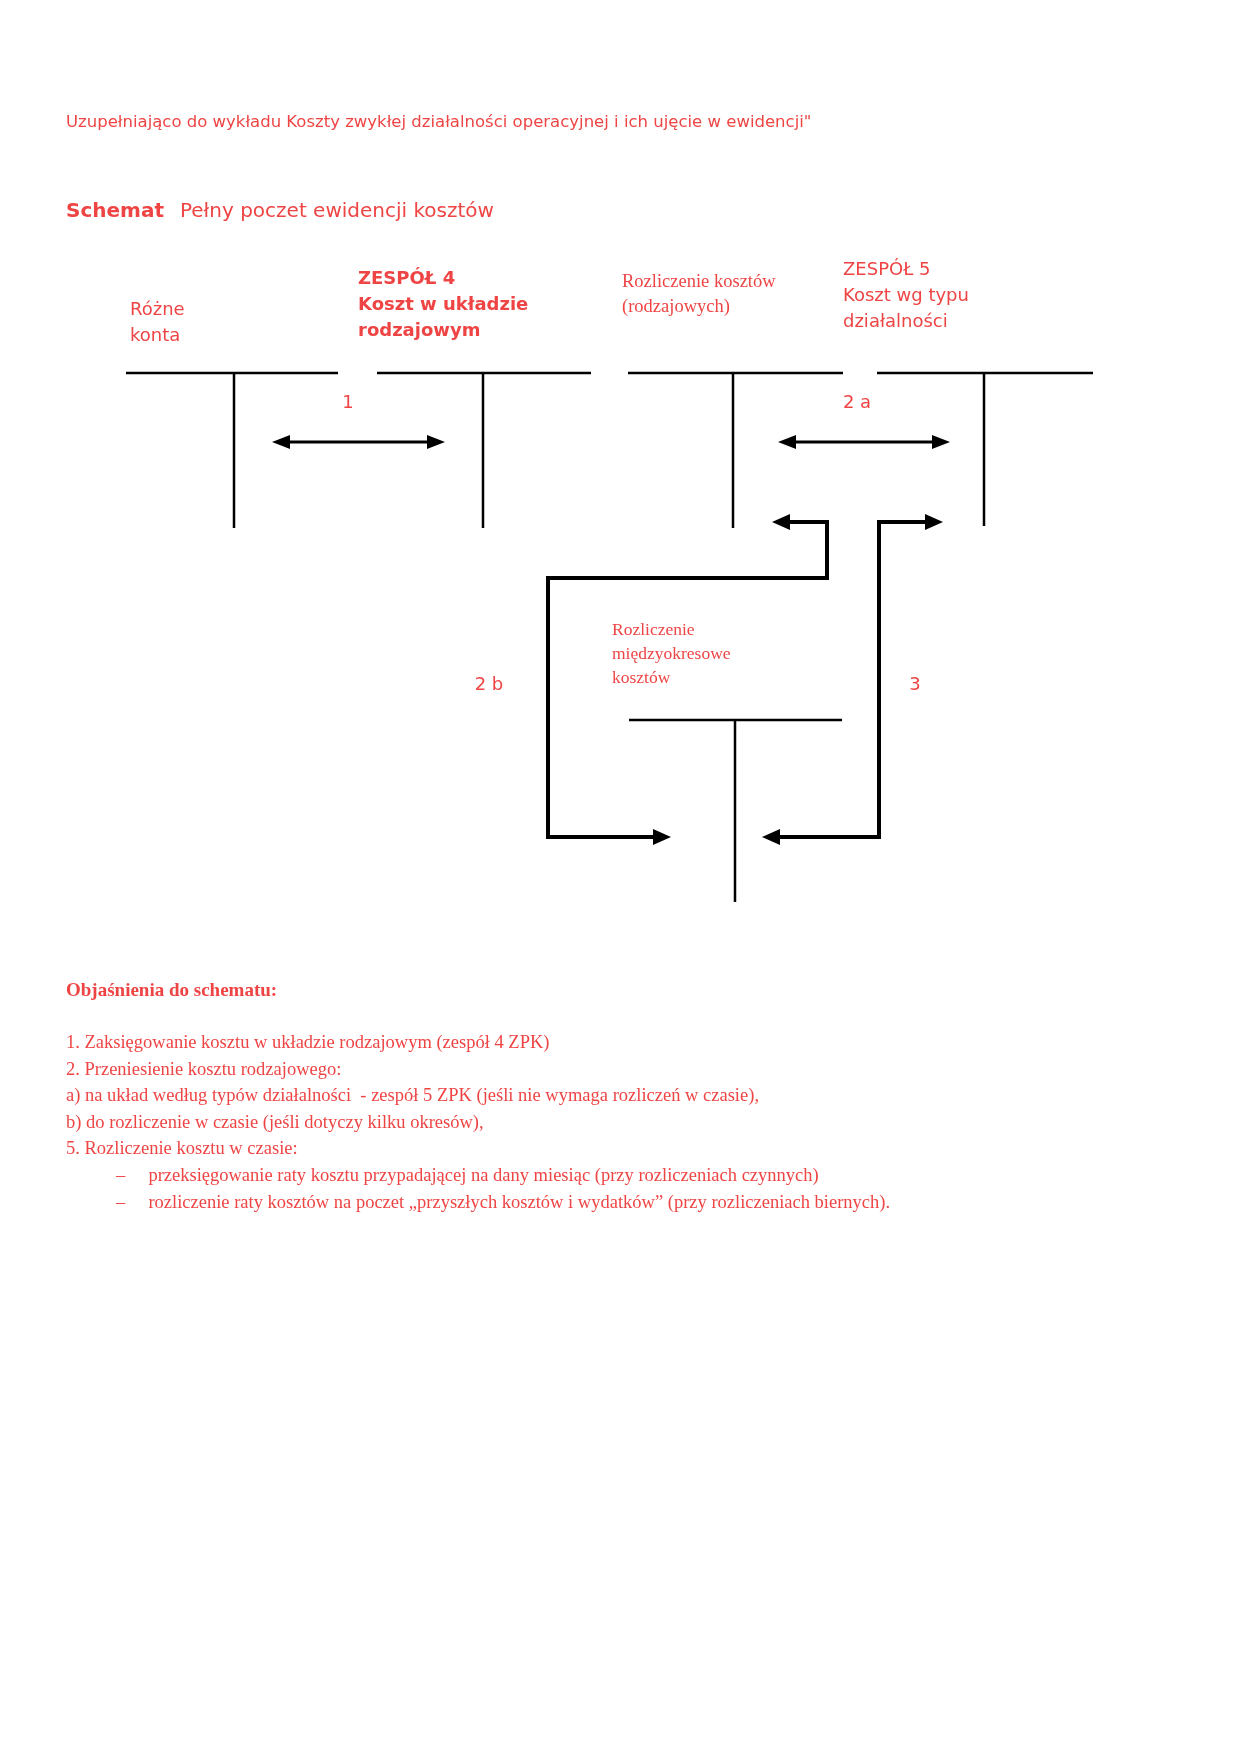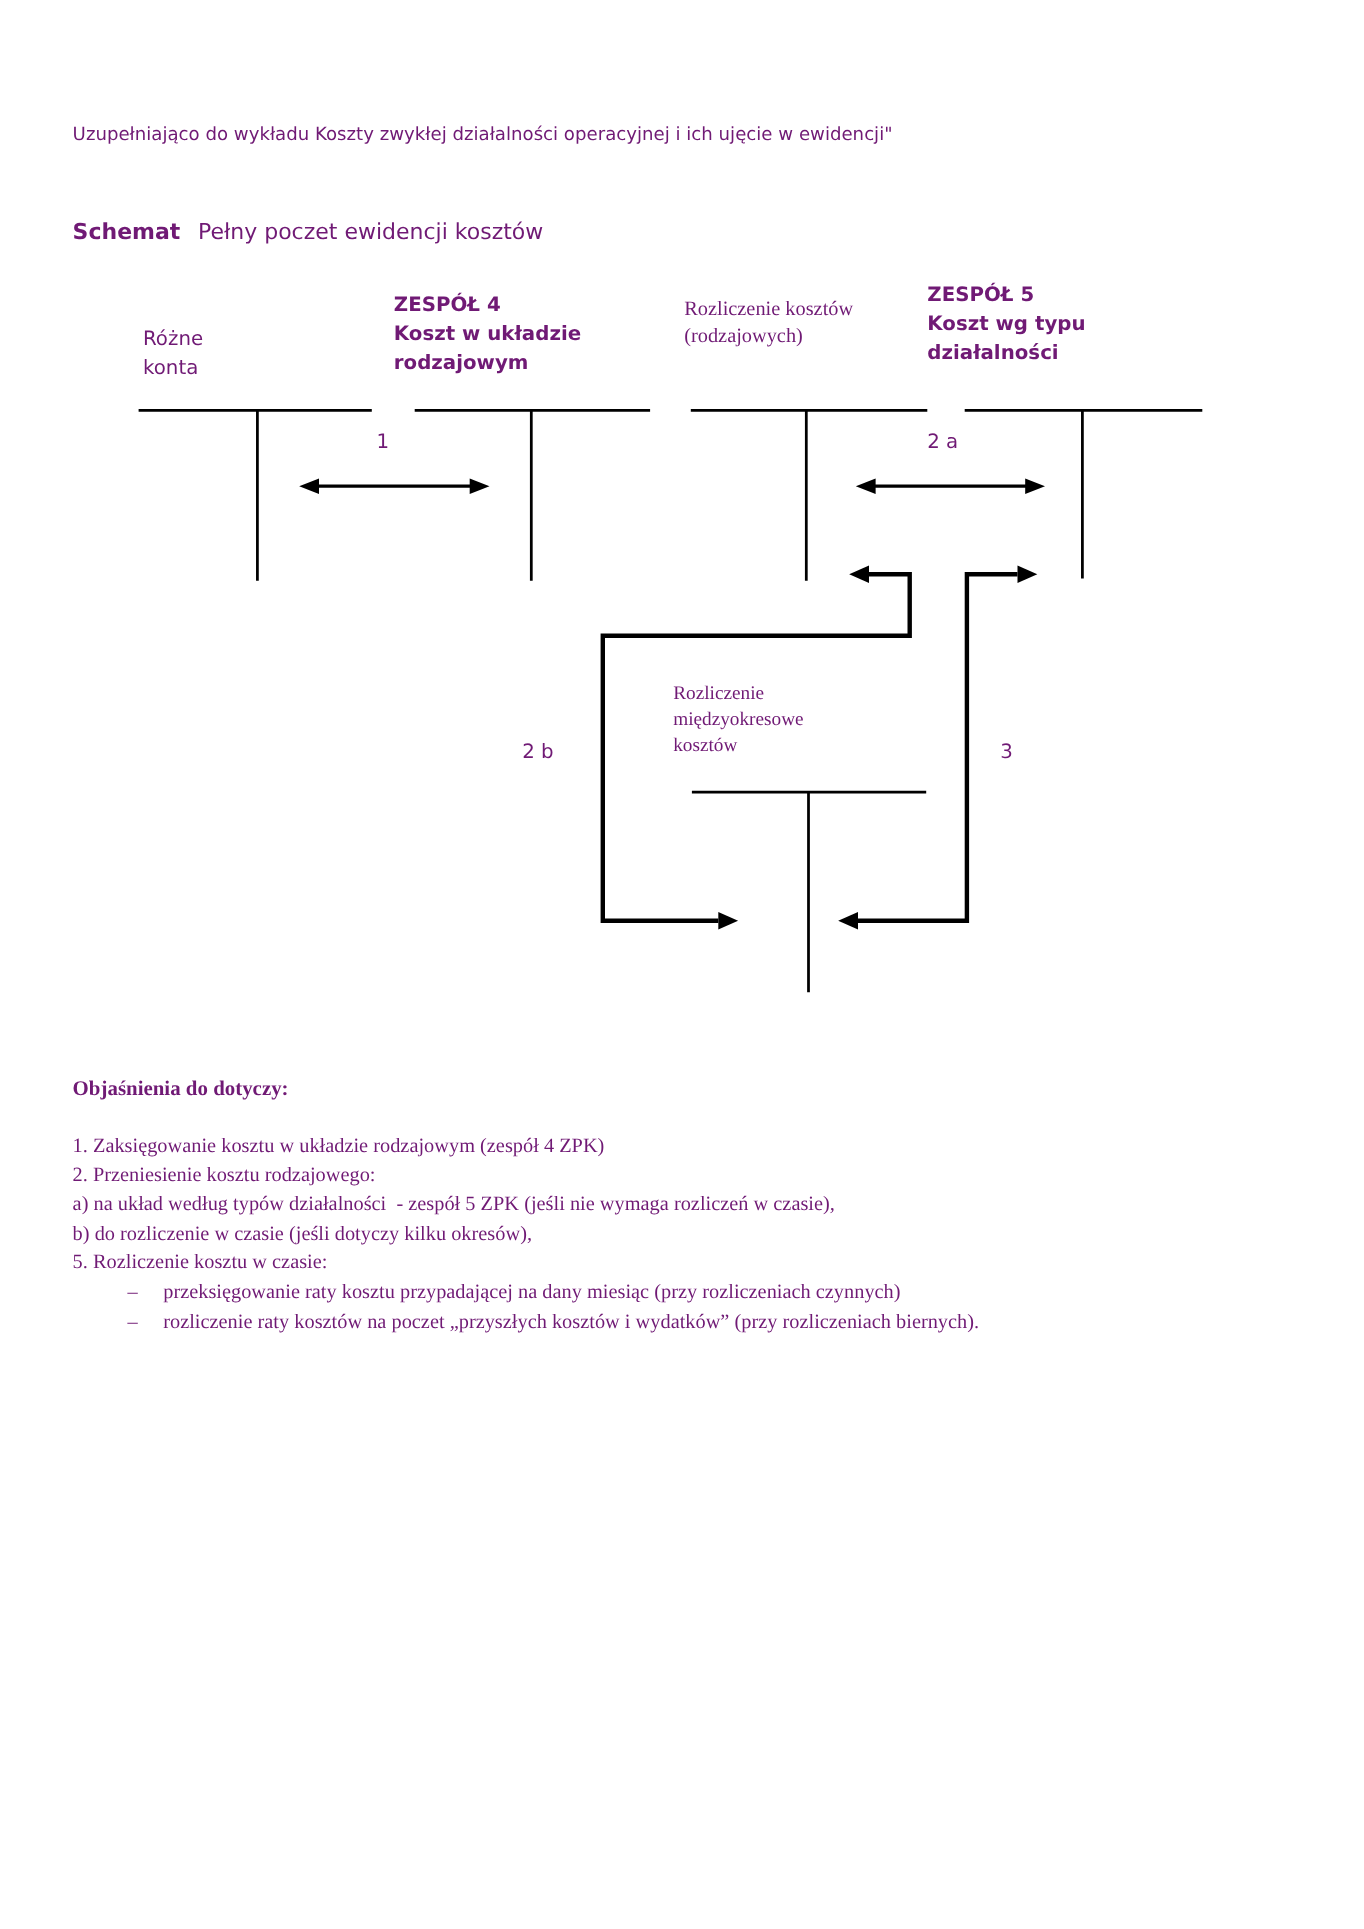--- a/index.html
+++ b/index.html
@@ -1,28 +1,28 @@
 <!DOCTYPE html>
 <html><head>
 <meta charset="utf-8">
 <style>
   html,body{margin:0;padding:0;background:#ffffff;}
-  #page{position:relative;width:1240px;height:1754px;background:#ffffff;color:#701a75;overflow:hidden;}
+  #page{position:relative;width:1240px;height:1754px;background:#ffffff;color:#ef4444;overflow:hidden;}
   .sans{font-family:"DejaVu Sans","Liberation Sans",sans-serif;}
   .serif{font-family:"Liberation Serif","DejaVu Serif",serif;}
   .abs{position:absolute;}
   #intro{left:66px;top:112px;font-size:16.5px;white-space:pre;}
   #schemat-title{left:66px;top:198px;font-size:20px;}
   #schemat-title .lbl{font-weight:bold;}
   #schemat-title .txt{margin-left:16px;}
   .acct-label{text-align:left;white-space:pre-line;}
   #lbl-rozne{left:130px;top:296px;width:140px;font-size:18px;line-height:26px;text-align:left;}
   #lbl-z4{left:358px;top:265px;width:250px;font-size:18px;font-weight:bold;line-height:26px;}
   #lbl-rozl{left:622px;top:269px;width:260px;font-size:18.5px;line-height:25px;}
-  #lbl-z5{left:843px;top:256px;width:250px;font-size:18px;font-weight:bold;line-height:26px;}
+  #lbl-z5{left:843px;top:256px;width:250px;font-size:18px;font-weight:normal;line-height:26px;}
   #lbl-rmk{left:612px;top:617px;width:250px;font-size:17.5px;line-height:24px;}
   .flow-num{font-size:18px;text-align:center;}
   #num-1{left:333px;top:391px;width:30px;}
   #num-2a{left:831px;top:391px;width:52px;}
   #num-2b{left:461px;top:673px;width:56px;}
   #num-3{left:900px;top:673px;width:30px;}
   #svg-diagram{left:0;top:0;pointer-events:none;}
   #expl-heading{left:66px;top:979px;font-size:19px;font-weight:bold;}
   #expl-lines{left:66px;top:1029px;width:1110px;font-size:18.5px;}
   .expl-line{line-height:26.6px;white-space:pre-wrap;}
@@ -77,21 +77,21 @@
 działalności</div>
   <div class="abs serif acct-label" id="lbl-rmk">Rozliczenie
 międzyokresowe
 kosztów</div>
 
   <div class="abs sans flow-num" id="num-1">1</div>
   <div class="abs sans flow-num" id="num-2a">2 a</div>
   <div class="abs sans flow-num" id="num-2b">2 b</div>
   <div class="abs sans flow-num" id="num-3">3</div>
 
-  <div class="abs serif" id="expl-heading">Objaśnienia do dotyczy:</div>
+  <div class="abs serif" id="expl-heading">Objaśnienia do schematu:</div>
 
   <div class="abs serif" id="expl-lines">
     <div class="expl-line">1. Zaksięgowanie kosztu w układzie rodzajowym (zespół 4 ZPK)</div>
     <div class="expl-line">2. Przeniesienie kosztu rodzajowego:</div>
     <div class="expl-line">a) na układ według typów działalności  - zespół 5 ZPK (jeśli nie wymaga rozliczeń w czasie),</div>
     <div class="expl-line">b) do rozliczenie w czasie (jeśli dotyczy kilku okresów),</div>
     <div class="expl-line">5. Rozliczenie kosztu w czasie:</div>
     <div class="expl-line indent">–     przeksięgowanie raty kosztu przypadającej na dany miesiąc (przy rozliczeniach czynnych)</div>
     <div class="expl-line indent">–     rozliczenie raty kosztów na poczet „przyszłych kosztów i wydatków” (przy rozliczeniach biernych).</div>
   </div>

